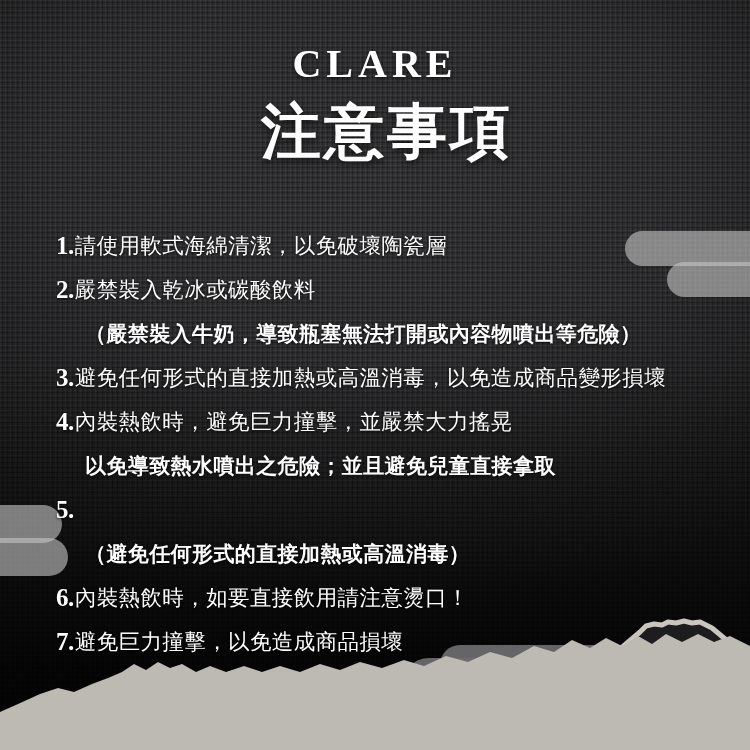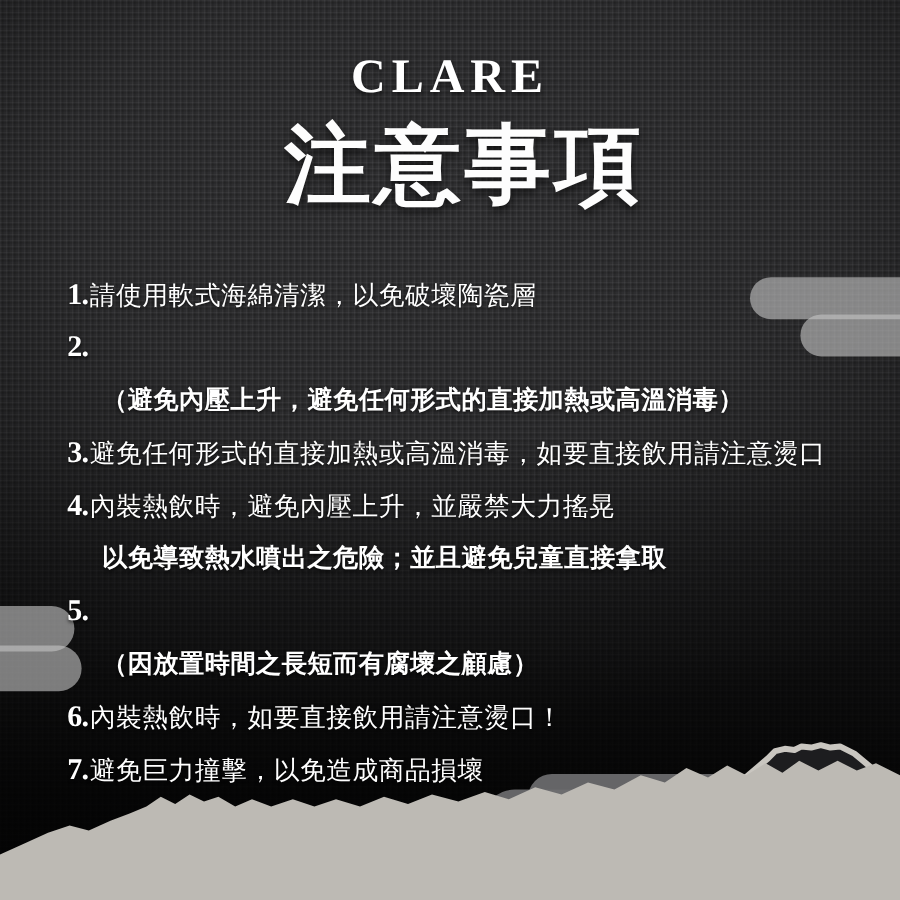--- a/index.html
+++ b/index.html
@@ -111,21 +111,21 @@
     letter-spacing: 5px;
     color: #ffffff;
     text-shadow: 0 2px 4px rgba(0,0,0,0.55);
   }
 
   .headline {
     position: absolute;
     top: 100px;
     left: 0; right: 0;
     text-align: center;
-    font-size: 72px;
+    font-size: 60px;
     font-weight: bold;
     letter-spacing: 3px;
     line-height: 1.06;
     color: #fdfdfd;
     text-shadow: 0 3px 7px rgba(0,0,0,0.6);
     margin-left: 24px;
   }
 
   .notice-list {
     position: absolute;
@@ -211,38 +211,39 @@
 
     <div class="notice-list">
 
       <div class="notice-item">
         <span class="notice-num">1.</span>
         <span class="notice-text">請使用軟式海綿清潔，以免破壞陶瓷層</span>
       </div>
 
       <div class="notice-item">
         <span class="notice-num">2.</span>
-      </div>
-      <div class="notice-sub">（避免內壓上升，避免任何形式的直接加熱或高溫消毒）</div>
+        <span class="notice-text">嚴禁裝入乾冰或碳酸飲料</span>
+      </div>
+      <div class="notice-sub">（嚴禁裝入牛奶，導致瓶塞無法打開或內容物噴出等危險）</div>
 
       <div class="notice-item">
         <span class="notice-num">3.</span>
-        <span class="notice-text">避免任何形式的直接加熱或高溫消毒，如要直接飲用請注意燙口</span>
+        <span class="notice-text">避免任何形式的直接加熱或高溫消毒，以免造成商品變形損壞</span>
       </div>
 
       <div class="notice-item">
         <span class="notice-num">4.</span>
-        <span class="notice-text">內裝熱飲時，避免內壓上升，並嚴禁大力搖晃</span>
+        <span class="notice-text">內裝熱飲時，避免巨力撞擊，並嚴禁大力搖晃</span>
       </div>
       <div class="notice-sub">以免導致熱水噴出之危險；並且避免兒童直接拿取</div>
 
       <div class="notice-item">
         <span class="notice-num">5.</span>
       </div>
-      <div class="notice-sub">（因放置時間之長短而有腐壞之顧慮）</div>
+      <div class="notice-sub">（避免任何形式的直接加熱或高溫消毒）</div>
 
       <div class="notice-item">
         <span class="notice-num">6.</span>
         <span class="notice-text">內裝熱飲時，如要直接飲用請注意燙口！</span>
       </div>
 
       <div class="notice-item">
         <span class="notice-num">7.</span>
         <span class="notice-text">避免巨力撞擊，以免造成商品損壞</span>
       </div>

